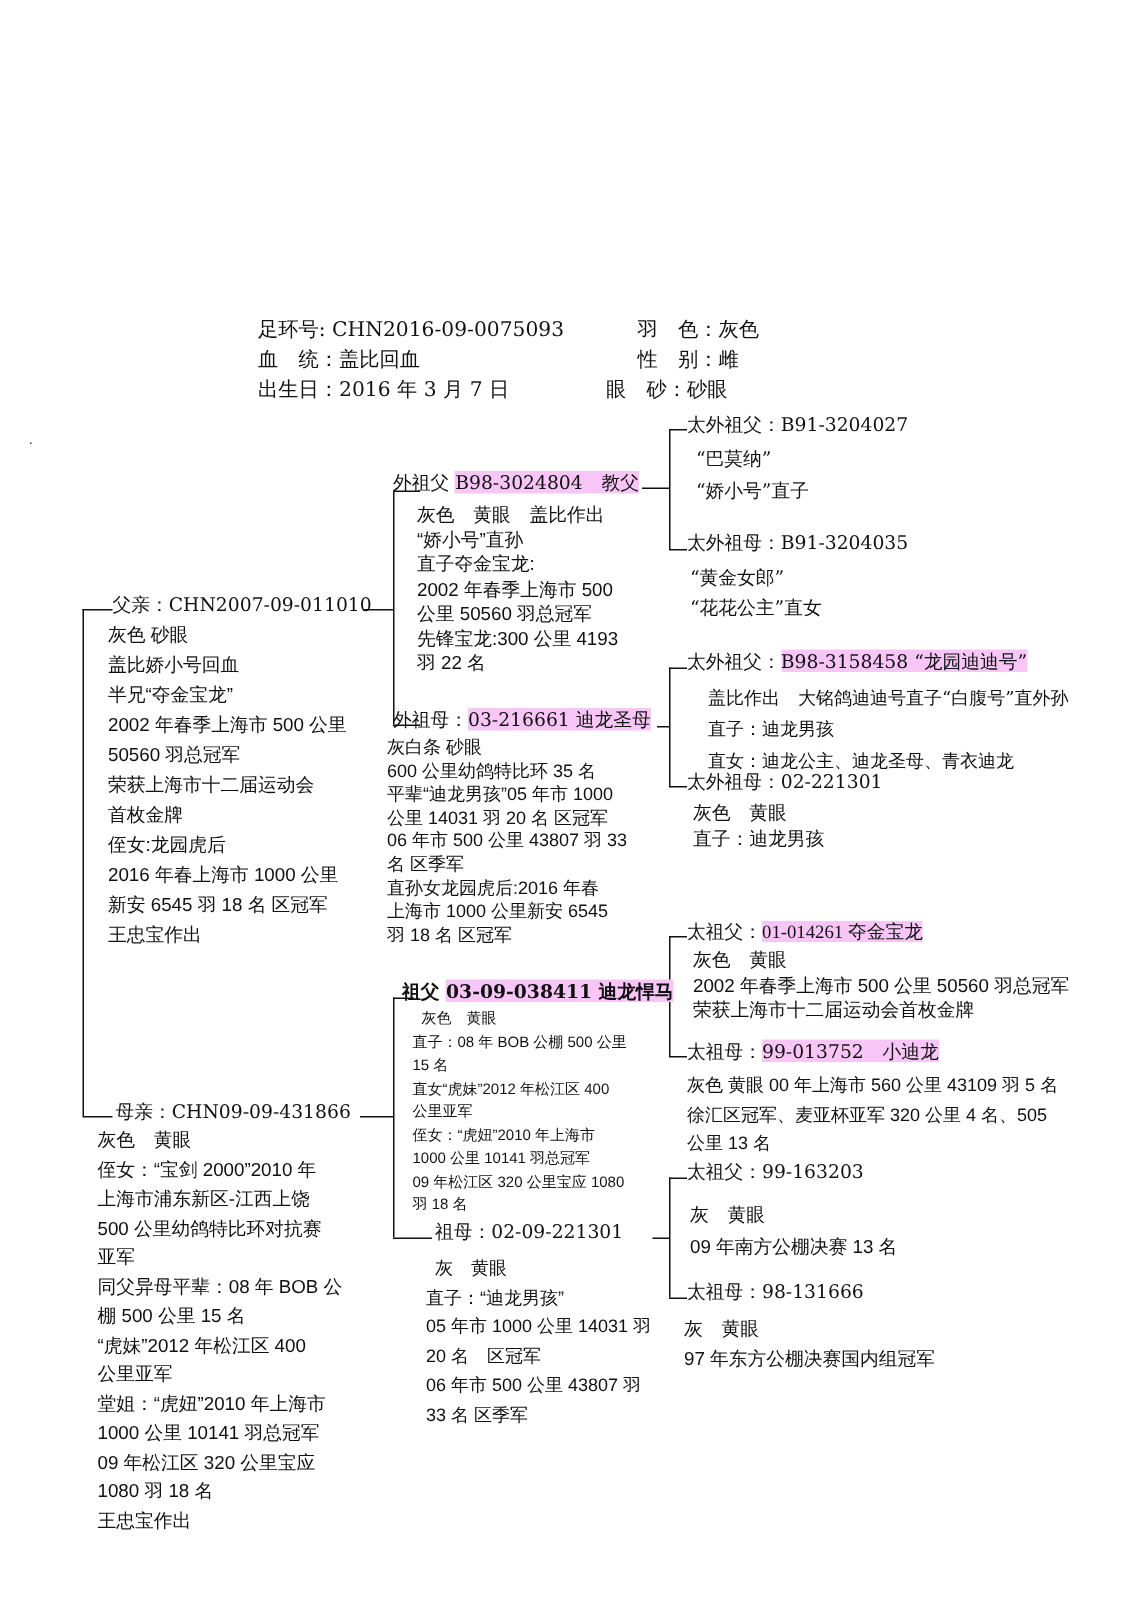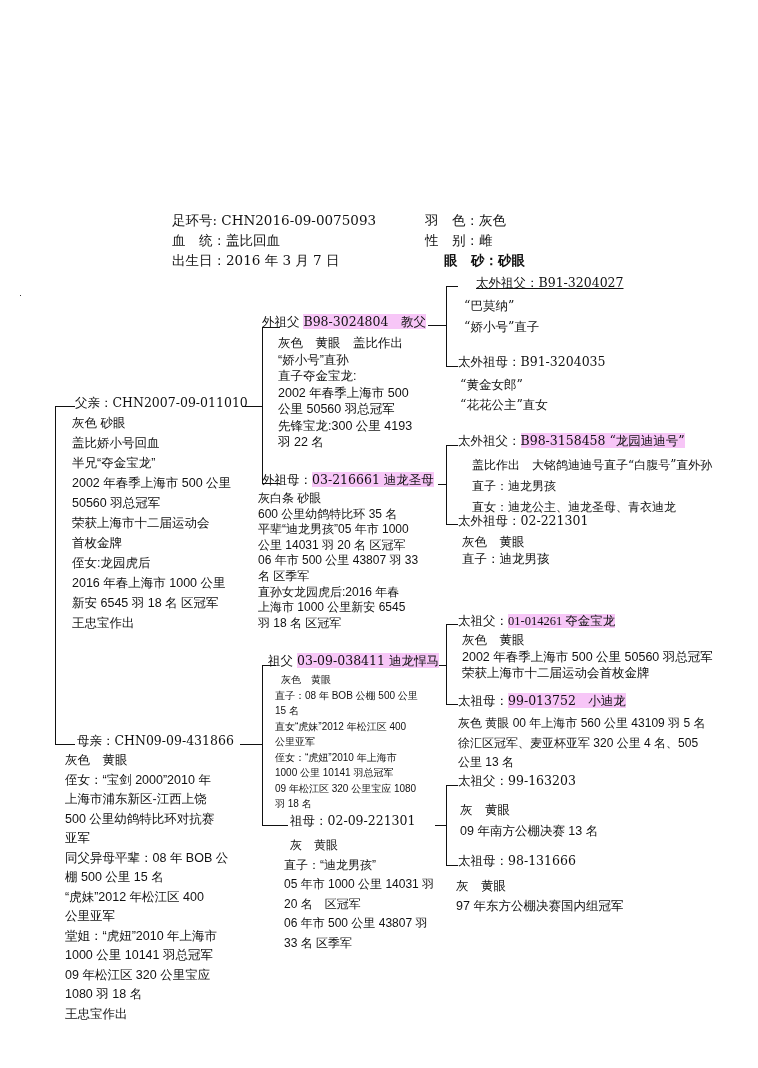--- a/index.html
+++ b/index.html
@@ -26,21 +26,21 @@
   </div>
   <div class="t head" style="left:172px;top:250px;">
     <span>出生日：</span><span>2016 年 3  月 7  日</span>
   </div>
   <div class="t head" style="left:425px;top:210px;">
     <span>羽　色：</span><span>灰色</span>
   </div>
   <div class="t head" style="left:425px;top:230px;">
     <span>性　别：</span><span>雌</span>
   </div>
-  <div class="t head" style="left:444px;top:250px;font-weight:bold;">
+  <div class="t head" style="left:404px;top:250px;">
     <span>眼　砂：</span><span>砂眼</span>
   </div>
 </div>
 
 <div class="ln vt" style="left:55px;top:406px;height:338px;"></div>
 <div class="ln hz" style="left:55px;top:406px;width:20px;"></div>
 <div class="ln hz" style="left:55px;top:744px;width:20px;"></div>
 
 <div class="ln hz" style="left:242px;top:406px;width:20px;"></div>
 <div class="ln vt" style="left:262px;top:327px;height:156px;"></div>
@@ -135,21 +135,21 @@
     <div>公里 14031 羽 20 名  区冠军</div>
     <div> 06 年市 500 公里 43807 羽 33</div>
     <div>名  区季军</div>
     <div>直孙女龙园虎后:2016 年春</div>
     <div>上海市 1000 公里新安 6545</div>
     <div>羽 18 名  区冠军</div>
   </div>
 </div>
 
 <div>
-  <div class="t" style="left:268px;top:651px;">
+  <div class="t" style="left:268px;top:651px;font-weight:bold;">
     <span>祖父 </span><span class="hl">03-09-038411 迪龙悍马</span>
   </div>
   <div class="s sm2" style="position:absolute;left:275px;top:672px;line-height:15.5px;white-space:nowrap;">
     <div style="padding-left:6px;">  灰色　黄眼</div>
     <div>直子：08 年 BOB 公棚 500 公里</div>
     <div>15 名</div>
     <div>直女“虎妹”2012 年松江区 400</div>
     <div>公里亚军</div>
     <div>侄女：“虎妞”2010 年上海市</div>
     <div>1000 公里 10141 羽总冠军</div>
@@ -164,21 +164,21 @@
     <div style="padding-left:6px;">灰　黄眼</div>
     <div>直子：“迪龙男孩”</div>
     <div>05 年市 1000 公里 14031 羽</div>
     <div>20 名　区冠军</div>
     <div> 06 年市 500 公里 43807 羽</div>
     <div>33 名 区季军</div>
   </div>
 </div>
 
 <div>
-  <div class="t" style="left:476px;top:273px;text-decoration:underline;">太外祖父：B91-3204027</div>
+  <div class="t" style="left:458px;top:273px;">太外祖父：B91-3204027</div>
   <div style="position:absolute;left:464px;top:295px;font-size:12.5px;line-height:21px;white-space:nowrap;">
     <div>“巴莫纳”</div>
     <div>“娇小号”直子</div>
   </div>
 </div>
 <div>
   <div class="t" style="left:458px;top:352px;">太外祖母：B91-3204035</div>
   <div style="position:absolute;left:460px;top:375px;font-size:12.5px;line-height:20px;white-space:nowrap;">
     <div>“黄金女郎”</div>
     <div>“花花公主”直女</div>

